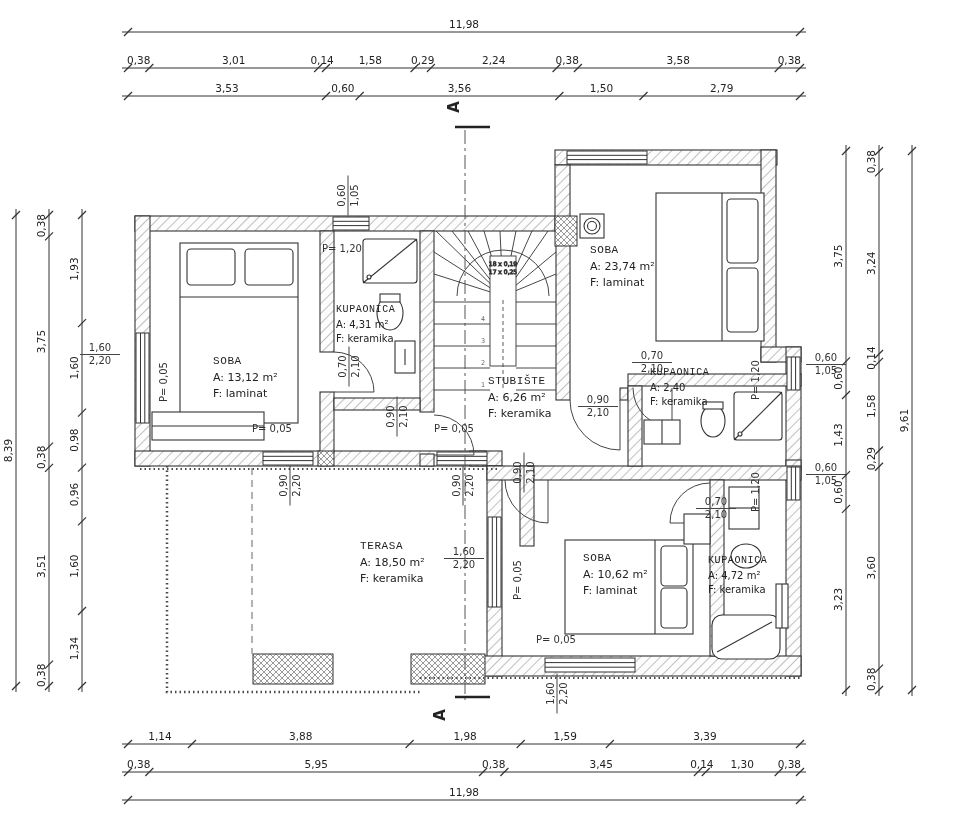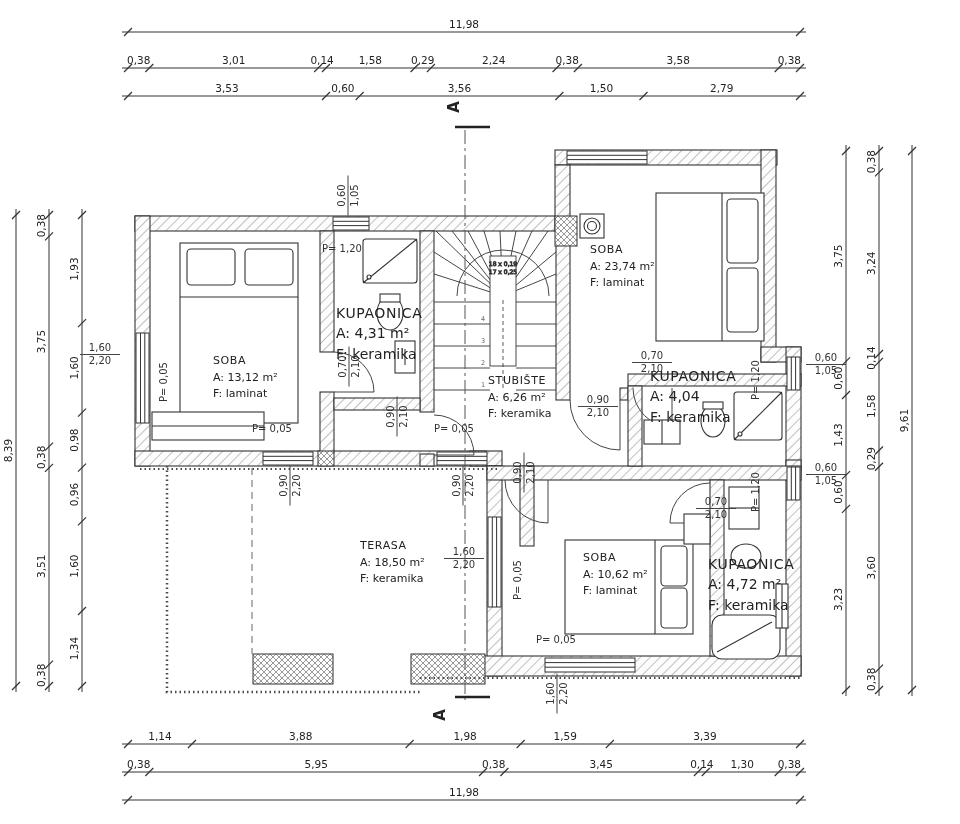--- a/index.html
+++ b/index.html
@@ -1,21 +1,21 @@
 <!DOCTYPE html>
 <html><head>
 <meta charset="utf-8">
 <style>
   html,body{margin:0;padding:0;background:#fff;}
   #stage{position:relative;width:960px;height:824px;background:#fff;overflow:hidden;
          font-family:"DejaVu Sans",sans-serif;color:#2b2b2b;}
   svg text{font-family:"DejaVu Sans",sans-serif;}
   .room{position:absolute;font-size:11px;line-height:1.5;white-space:nowrap;color:#222;}
-  .room .nm{letter-spacing:.6px;}
-  .room.sm{font-size:14px;line-height:1.45;}
+  .room .nm{letter-spacing:.6px;font-family:Liberation Mono, monospace;}
+  .room.sm{font-size:10px;line-height:1.45;}
   .frac{position:absolute;width:40px;font-size:10px;color:#333;text-align:center;line-height:1.2;}
   .frac .bot{border-top:1px solid #444;}
   .frac.rot{transform:rotate(-90deg);transform-origin:center center;}
   .plabel{position:absolute;font-size:10px;color:#333;white-space:nowrap;}
   .plabel.rot{transform:rotate(-90deg);transform-origin:0 0;}
   .sect{position:absolute;font-size:15px;font-weight:bold;color:#222;
         transform:rotate(-90deg);transform-origin:center center;}
 </style>
 </head>
 <body>
@@ -415,21 +415,21 @@
   <div>A: 6,26 m²</div>
   <div>F: keramika</div>
 </div>
 <div class="room" style="left:590px;top:242px">
   <div class="nm">SOBA</div>
   <div>A: 23,74 m²</div>
   <div>F: laminat</div>
 </div>
 <div class="room sm" style="left:650px;top:366px">
   <div class="nm">KUPAONICA</div>
-  <div>A: 4,04</div>
+  <div>A: 2,40</div>
   <div>F: keramika</div>
 </div>
 <div class="room" style="left:583px;top:550px">
   <div class="nm">SOBA</div>
   <div>A: 10,62 m²</div>
   <div>F: laminat</div>
 </div>
 <div class="room sm" style="left:708px;top:554px">
   <div class="nm">KUPAONICA</div>
   <div>A: 4,72 m²</div>

